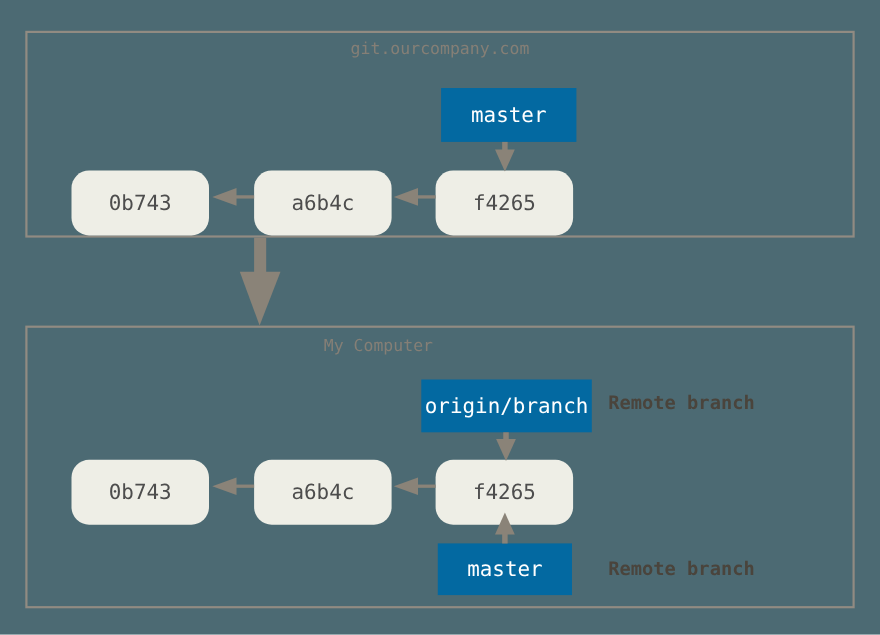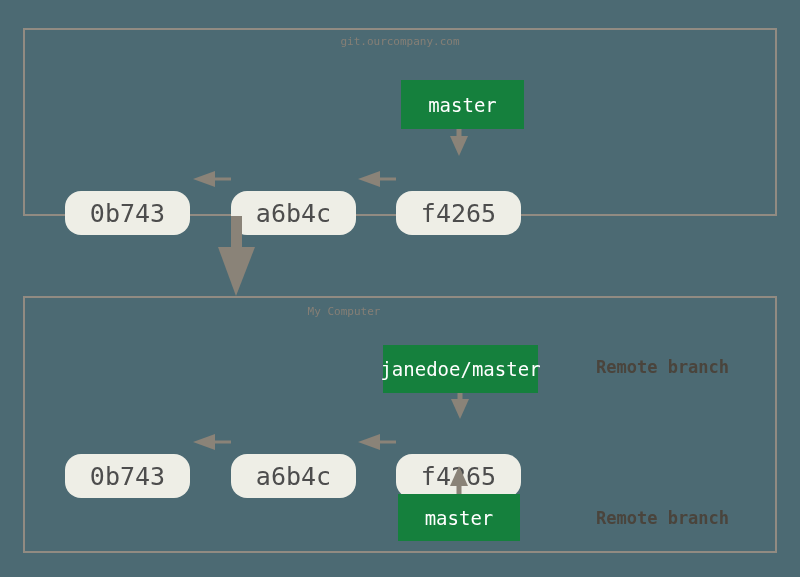--- a/index.html
+++ b/index.html
@@ -34,21 +34,21 @@
     left: 23px;
     top: 296px;
     width: 754px;
     height: 257px;
   }
 
   
   .panel-title {
     position: absolute;
     color: #857f76;
-    font-size: 11px;
+    font-size: 15px;
     letter-spacing: 0px;
     white-space: nowrap;
     font-weight: normal;
   }
   #title-remote {
     left: 0;
     top: 35px;
     width: 800px;
     text-align: center;
   }
@@ -56,52 +56,50 @@
     left: 0;
     top: 305px;
     width: 688px;
     text-align: center;
   }
 
   
   .commit-node {
     position: absolute;
     width: 125px;
-    height: 44px;
+    height: 59px;
     background: #eeeee6;
     border-radius: 16px;
     color: #4d4d4d;
-    font-size: 25px;
+    font-size: 19px;
     display: flex;
     align-items: center;
     justify-content: center;
     box-sizing: border-box;
-    margin-top: 36px;
   }
 
   
   .branch-box {
     position: absolute;
-    background: #15803d;
+    background: #0369a1;
     color: #ffffff;
     font-size: 19px;
     display: flex;
     align-items: center;
     justify-content: center;
     box-sizing: border-box;
   }
 
   
   .side-label {
     position: absolute;
     color: #4a443c;
     font-size: 17px;
     font-weight: bold;
     white-space: nowrap;
-    margin-left: 43px;
   }
 
   
   #clone-command {
     position: absolute;
     left: 258px;
     top: 243px;
     color: #4a443c;
     font-size: 17px;
     font-weight: bold;
@@ -139,21 +137,21 @@
   <div class="panel" id="panel-local"></div>
 
   <div class="panel-title" id="title-local">My Computer</div>
 
   <div class="commit-node" style="left:65px; top:418px;">0b743</div>
 
   <div class="commit-node" style="left:231px; top:418px;">a6b4c</div>
 
   <div class="commit-node" style="left:396px; top:418px;">f4265</div>
 
-  <div class="branch-box" style="left:383px; top:345px; width:155px; height:48px;">janedoe/master</div>
+  <div class="branch-box" style="left:383px; top:345px; width:155px; height:48px;">origin/branch</div>
 
   <div class="side-label" style="left:553px; top:357px;">Remote branch</div>
 
   <div class="branch-box" style="left:398px; top:494px; width:122px; height:47px;">master</div>
 
   <div class="side-label" style="left:553px; top:508px;">Remote branch</div>
 
   <svg id="arrow-layer" viewBox="0 0 800 577">
 
     <g>

